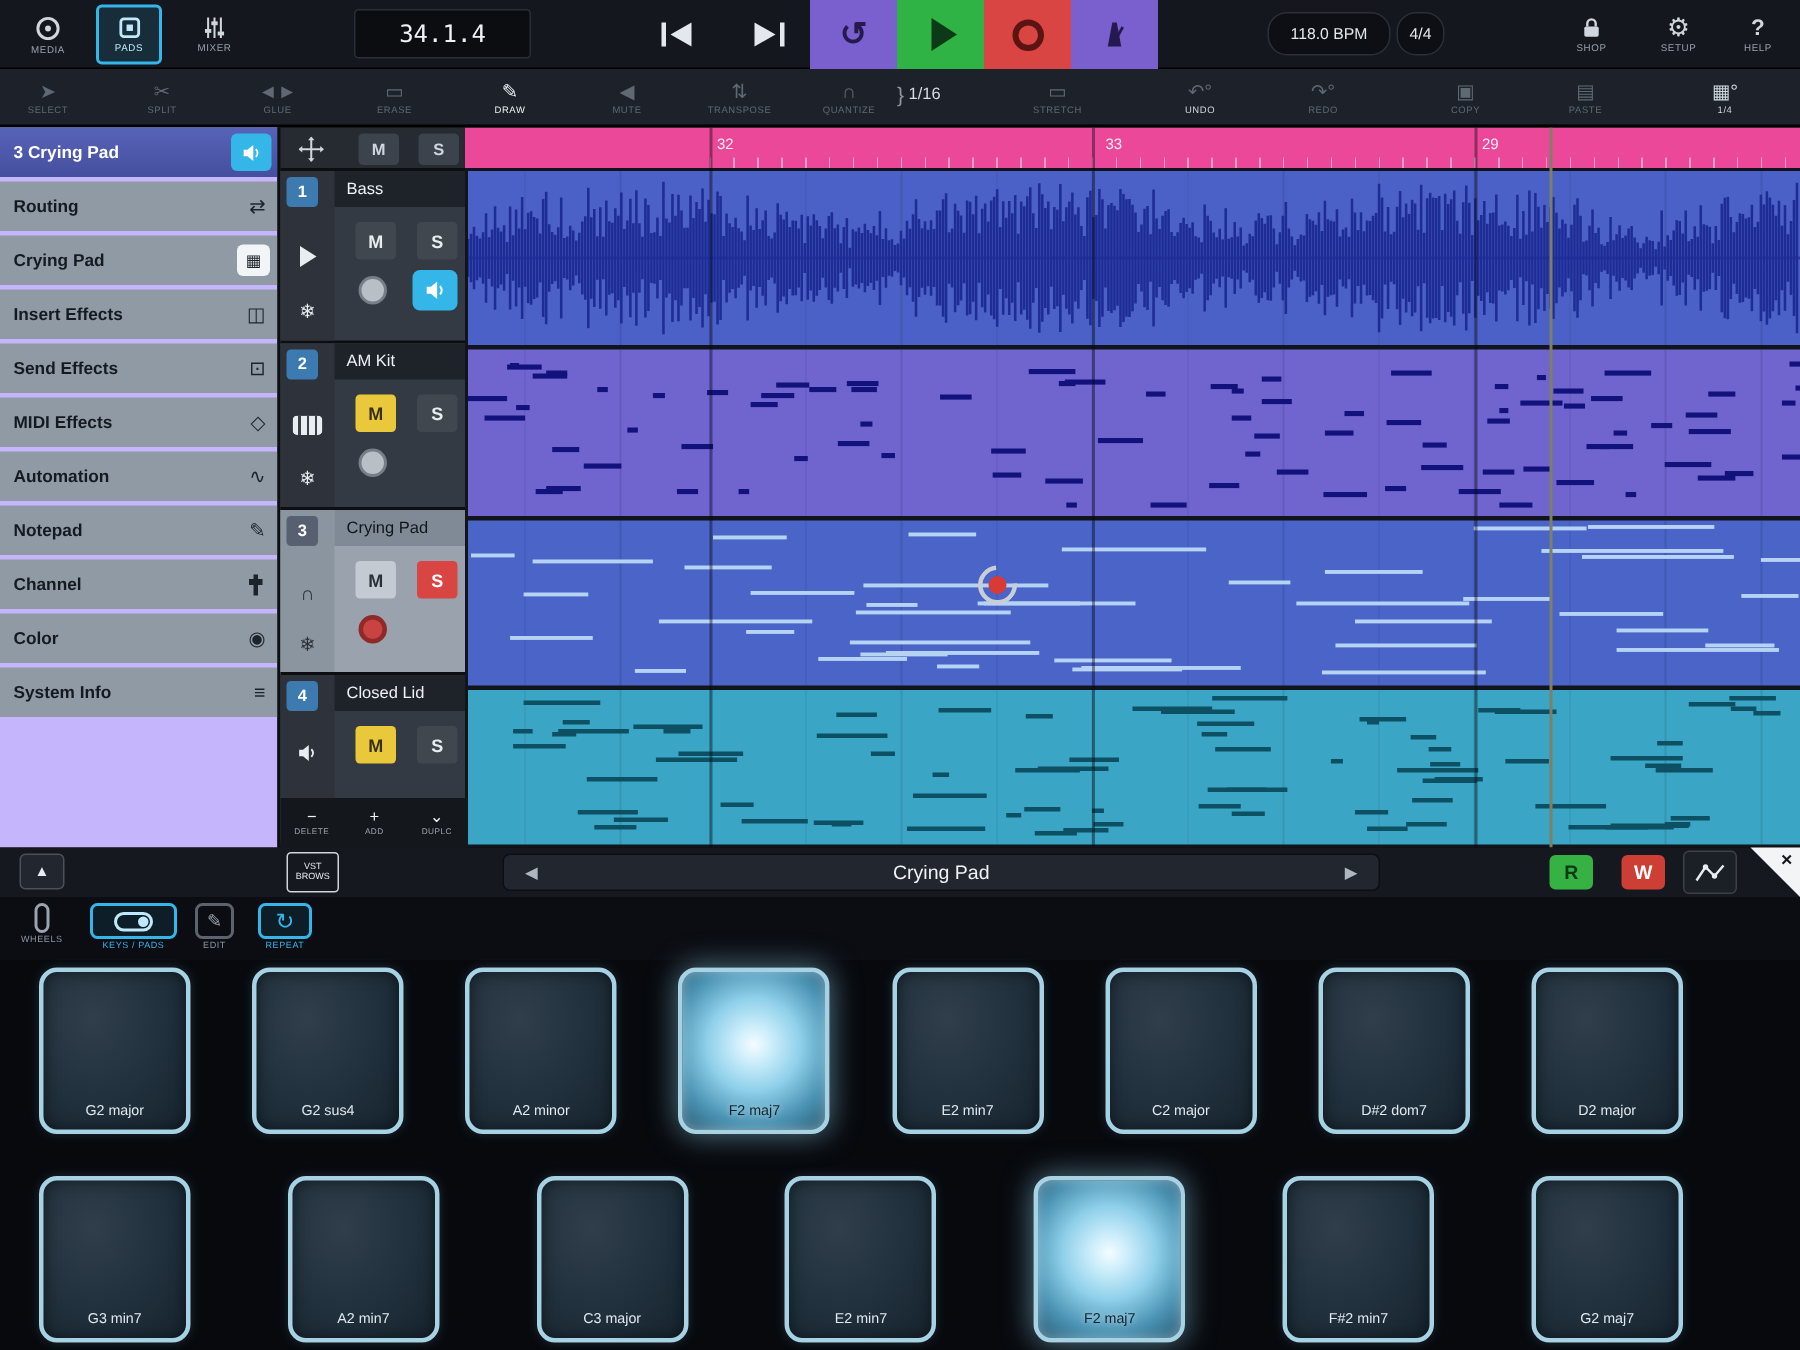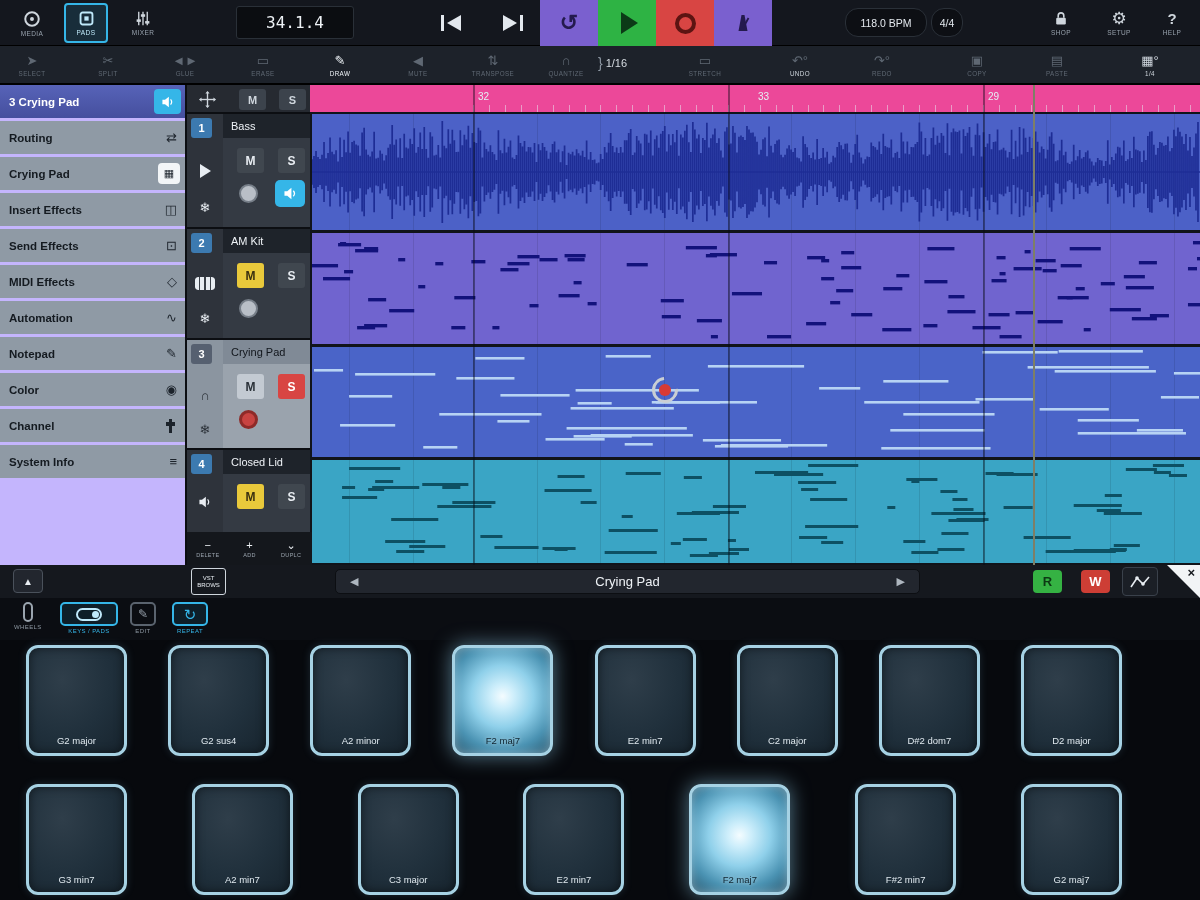--- a/index.html
+++ b/index.html
@@ -312,26 +312,26 @@
     </div>
   <div class="insp-item">
       <span>Automation</span>
       <span class="insp-ic">∿</span>
     </div>
   <div class="insp-item">
       <span>Notepad</span>
       <span class="insp-ic">✎</span>
     </div>
   <div class="insp-item">
+      <span>Channel</span>
+      <span class="fader-icon"></span>
+    </div>
+  <div class="insp-item">
       <span>Color</span>
       <span class="insp-ic">◉</span>
-    </div>
-  <div class="insp-item">
-      <span>Channel</span>
-      <span class="fader-icon"></span>
     </div>
   <div class="insp-item">
       <span>System Info</span>
       <span class="insp-ic">≡</span>
     </div>
 </div>
 
 <div class="tracklist">
   <div class="tl-header">
     <span class="cross">
@@ -423,21 +423,21 @@
     <div class="tl-act">
         <span class="aicon">⌄</span>
         <span class="albl">DUPLC</span>
       </div>
   </div>
 </div>
 
 <div class="arrange">
   <div class="ruler">
     <span class="mnum" style="left:168px">32</span>
-    <span class="mnum" style="left:448px">33</span>
+    <span class="mnum" style="left:427px">33</span>
     <span class="mnum" style="left:678px">29</span>
   </div>
 
   <div class="clip clip1">
     <svg id="wf" viewBox="0 0 886 116" preserveAspectRatio="none">
         <line x1="0" y1="58" x2="886" y2="58" stroke="#2a3ba5" stroke-width="2"></line>
         <path d="M0 45.3V70.7M2 41.9V74.1M4 37.1V78.9M6 43.1V72.9M8 45.0V71.0M10 40.8V75.2M12 28.1V87.9M14 44.2V71.8M16 39.0V77.0M18 23.5V92.5M20 37.8V78.2M22 40.3V75.7M24 36.2V79.8M26 47.4V68.6M28 23.6V92.4M30 42.9V73.1M32 25.7V90.3M34 38.3V77.7M36 17.4V98.6M38 38.8V77.2M40 27.9V88.1M42 26.8V89.2M44 30.6V85.4M46 31.6V84.4M48 41.7V74.3M50 18.6V97.4M52 13.8V102.2M54 35.5V80.5M56 40.7V75.3M58 42.5V73.5M60 37.5V78.5M62 17.7V98.3M64 44.6V71.4M66 43.7V72.3M68 36.5V79.5M70 39.7V76.3M72 46.4V69.6M74 41.2V74.8M76 33.7V82.3M78 30.2V85.8M80 11.1V104.9M82 30.8V85.2M84 25.4V90.6M86 43.5V72.5M88 24.2V91.8M90 43.9V72.1M92 19.7V96.3M94 33.5V82.5M96 34.5V81.5M98 24.8V91.2M100 29.9V86.1M102 14.3V101.7M104 38.7V77.3M106 33.0V83.0M108 18.5V97.5M110 34.9V81.1M112 12.9V103.1M114 34.9V81.1M116 43.8V72.2M118 18.3V97.7M120 22.6V93.4M122 41.4V74.6M124 40.8V75.2M126 31.0V85.0M128 43.4V72.6M130 7.1V108.9M132 31.7V84.3M134 34.3V81.7M136 15.3V100.7M138 29.8V86.2M140 15.8V100.2M142 26.3V89.7M144 37.9V78.1M146 37.8V78.2M148 16.3V99.7M150 31.3V84.7M152 20.7V95.3M154 25.4V90.6M156 11.7V104.3M158 33.8V82.2M160 19.1V96.9M162 28.1V87.9M164 28.9V87.1M166 13.7V102.3M168 16.6V99.4M170 43.4V72.6M172 28.4V87.6M174 34.9V81.1M176 37.4V78.6M178 31.2V84.8M180 38.1V77.9M182 40.3V75.7M184 46.1V69.9M186 16.3V99.7M188 36.3V79.7M190 39.3V76.7M192 24.8V91.2M194 38.6V77.4M196 32.8V83.2M198 26.4V89.6M200 43.4V72.6M202 45.0V71.0M204 41.0V75.0M206 21.5V94.5M208 29.1V86.9M210 32.4V83.6M212 27.1V88.9M214 37.4V78.6M216 33.0V83.0M218 33.2V82.8M220 38.4V77.6M222 29.1V86.9M224 48.0V68.0M226 30.2V85.8M228 36.3V79.7M230 28.9V87.1M232 32.9V83.1M234 36.7V79.3M236 44.8V71.2M238 38.4V77.6M240 30.0V86.0M242 27.5V88.5M244 38.2V77.8M246 35.6V80.4M248 48.2V67.8M250 37.3V78.7M252 31.4V84.6M254 51.1V64.9M256 38.8V77.2M258 40.3V75.7M260 37.7V78.3M262 41.4V74.6M264 35.2V80.8M266 39.3V76.7M268 41.5V74.5M270 36.7V79.3M272 42.9V73.1M274 26.6V89.4M276 45.4V70.6M278 38.1V77.9M280 46.1V69.9M282 45.5V70.5M284 49.3V66.7M286 48.4V67.6M288 39.9V76.1M290 45.0V71.0M292 33.1V82.9M294 38.5V77.5M296 28.8V87.2M298 18.9V97.1M300 32.0V84.0M302 38.2V77.8M304 33.5V82.5M306 39.1V76.9M308 32.9V83.1M310 38.6V77.4M312 26.3V89.7M314 26.3V89.7M316 18.9V97.1M318 14.9V101.1M320 40.9V75.1M322 38.4V77.6M324 21.9V94.1M326 26.5V89.5M328 29.6V86.4M330 41.2V74.8M332 19.7V96.3M334 20.5V95.5M336 28.8V87.2M338 16.5V99.5M340 41.5V74.5M342 25.2V90.8M344 21.6V94.4M346 33.7V82.3M348 19.7V96.3M350 17.1V98.9M352 12.1V103.9M354 37.4V78.6M356 20.2V95.8M358 31.2V84.8M360 20.0V96.0M362 28.2V87.8M364 16.0V100.0M366 41.8V74.2M368 20.4V95.6M370 23.5V92.5M372 16.8V99.2M374 10.8V105.2M376 28.2V87.8M378 38.0V78.0M380 8.1V107.9M382 15.5V100.5M384 24.6V91.4M386 20.4V95.6M388 38.9V77.1M390 24.0V92.0M392 25.9V90.1M394 8.7V107.3M396 33.5V82.5M398 24.2V91.8M400 20.4V95.6M402 14.4V101.6M404 29.0V87.0M406 24.2V91.8M408 36.6V79.4M410 43.4V72.6M412 17.5V98.5M414 13.2V102.8M416 30.6V85.4M418 29.4V86.6M420 12.0V104.0M422 18.8V97.2M424 38.4V77.6M426 22.7V93.3M428 21.4V94.6M430 23.1V92.9M432 26.1V89.9M434 12.0V104.0M436 15.4V100.6M438 18.8V97.2M440 18.6V97.4M442 22.5V93.5M444 27.7V88.3M446 40.6V75.4M448 35.7V80.3M450 25.2V90.8M452 23.4V92.6M454 42.2V73.8M456 12.4V103.6M458 31.7V84.3M460 38.6V77.4M462 29.9V86.1M464 26.6V89.4M466 25.5V90.5M468 40.7V75.3M470 43.3V72.7M472 40.8V75.2M474 34.6V81.4M476 31.2V84.8M478 35.4V80.6M480 37.9V78.1M482 34.1V81.9M484 43.5V72.5M486 44.3V71.7M488 47.5V68.5M490 22.3V93.7M492 29.9V86.1M494 33.2V82.8M496 41.0V75.0M498 44.1V71.9M500 38.5V77.5M502 45.6V70.4M504 24.9V91.1M506 45.1V70.9M508 44.1V71.9M510 34.0V82.0M512 43.6V72.4M514 37.7V78.3M516 49.7V66.3M518 48.2V67.8M520 41.8V74.2M522 43.5V72.5M524 33.0V83.0M526 28.1V87.9M528 31.3V84.7M530 35.2V80.8M532 29.8V86.2M534 29.5V86.5M536 38.4V77.6M538 48.8V67.2M540 40.8V75.2M542 29.9V86.1M544 20.7V95.3M546 38.4V77.6M548 43.6V72.4M550 49.5V66.5M552 45.3V70.7M554 42.4V73.6M556 43.0V73.0M558 28.6V87.4M560 32.1V83.9M562 33.2V82.8M564 35.8V80.2M566 27.5V88.5M568 40.0V76.0M570 19.8V96.2M572 32.1V83.9M574 33.2V82.8M576 33.7V82.3M578 25.5V90.5M580 43.6V72.4M582 39.0V77.0M584 37.7V78.3M586 43.9V72.1M588 18.5V97.5M590 27.6V88.4M592 39.4V76.6M594 27.5V88.5M596 40.2V75.8M598 33.0V83.0M600 33.3V82.7M602 29.9V86.1M604 28.0V88.0M606 8.5V107.5M608 17.6V98.4M610 40.4V75.6M612 24.0V92.0M614 42.1V73.9M616 40.5V75.5M618 23.9V92.1M620 13.4V102.6M622 30.8V85.2M624 21.7V94.3M626 28.7V87.3M628 19.1V96.9M630 21.7V94.3M632 39.1V76.9M634 9.2V106.8M636 41.2V74.8M638 18.2V97.8M640 14.5V101.5M642 17.6V98.4M644 18.0V98.0M646 16.6V99.4M648 39.4V76.6M650 15.2V100.8M652 22.0V94.0M654 18.8V97.2M656 13.0V103.0M658 33.2V82.8M660 41.8V74.2M662 20.8V95.2M664 9.6V106.4M666 21.2V94.8M668 42.6V73.4M670 18.2V97.8M672 32.9V83.1M674 29.4V86.6M676 20.0V96.0M678 35.2V80.8M680 28.0V88.0M682 27.6V88.4M684 15.6V100.4M686 36.3V79.7M688 35.6V80.4M690 33.7V82.3M692 36.5V79.5M694 43.4V72.6M696 38.0V78.0M698 15.8V100.2M700 45.1V70.9M702 26.7V89.3M704 42.5V73.5M706 13.0V103.0M708 40.4V75.6M710 14.6V101.4M712 23.8V92.2M714 37.9V78.1M716 22.7V93.3M718 34.0V82.0M720 24.1V91.9M722 17.4V98.6M724 27.8V88.2M726 38.4V77.6M728 32.4V83.6M730 35.1V80.9M732 44.5V71.5M734 35.8V80.2M736 22.5V93.5M738 18.2V97.8M740 29.8V86.2M742 47.2V68.8M744 46.3V69.7M746 36.5V79.5M748 25.7V90.3M750 41.3V74.7M752 37.8V78.2M754 48.8V67.2M756 49.9V66.1M758 47.4V68.6M760 30.7V85.3M762 46.2V69.8M764 42.2V73.8M766 36.1V79.9M768 44.6V71.4M770 43.0V73.0M772 38.3V77.7M774 36.6V79.4M776 44.4V71.6M778 47.6V68.4M780 51.5V64.5M782 48.2V67.8M784 43.9V72.1M786 46.1V69.9M788 46.6V69.4M790 52.1V63.9M792 47.1V68.9M794 26.3V89.7M796 50.4V65.6M798 42.9V73.1M800 46.0V70.0M802 39.6V76.4M804 32.8V83.2M806 33.4V82.6M808 41.6V74.4M810 26.4V89.6M812 46.9V69.1M814 45.3V70.7M816 36.9V79.1M818 43.9V72.1M820 22.8V93.2M822 35.5V80.5M824 36.2V79.8M826 37.2V78.8M828 48.1V67.9M830 36.6V79.4M832 46.0V70.0M834 21.9V94.1M836 17.8V98.2M838 17.2V98.8M840 30.7V85.3M842 40.8V75.2M844 34.0V82.0M846 28.1V87.9M848 28.7V87.3M850 31.7V84.3M852 30.9V85.1M854 22.5V93.5M856 37.3V78.7M858 33.9V82.1M860 15.8V100.2M862 22.3V93.7M864 13.5V102.5M866 17.7V98.3M868 22.5V93.5M870 29.9V86.1M872 19.9V96.1M874 36.5V79.5M876 22.9V93.1M878 42.1V73.9M880 33.4V82.6M882 19.4V96.6M884 7.9V108.1" stroke="#1e2d95" stroke-width="1.7" fill="none"></path>
       </svg>
   </div>
   <div class="clip clip2">

